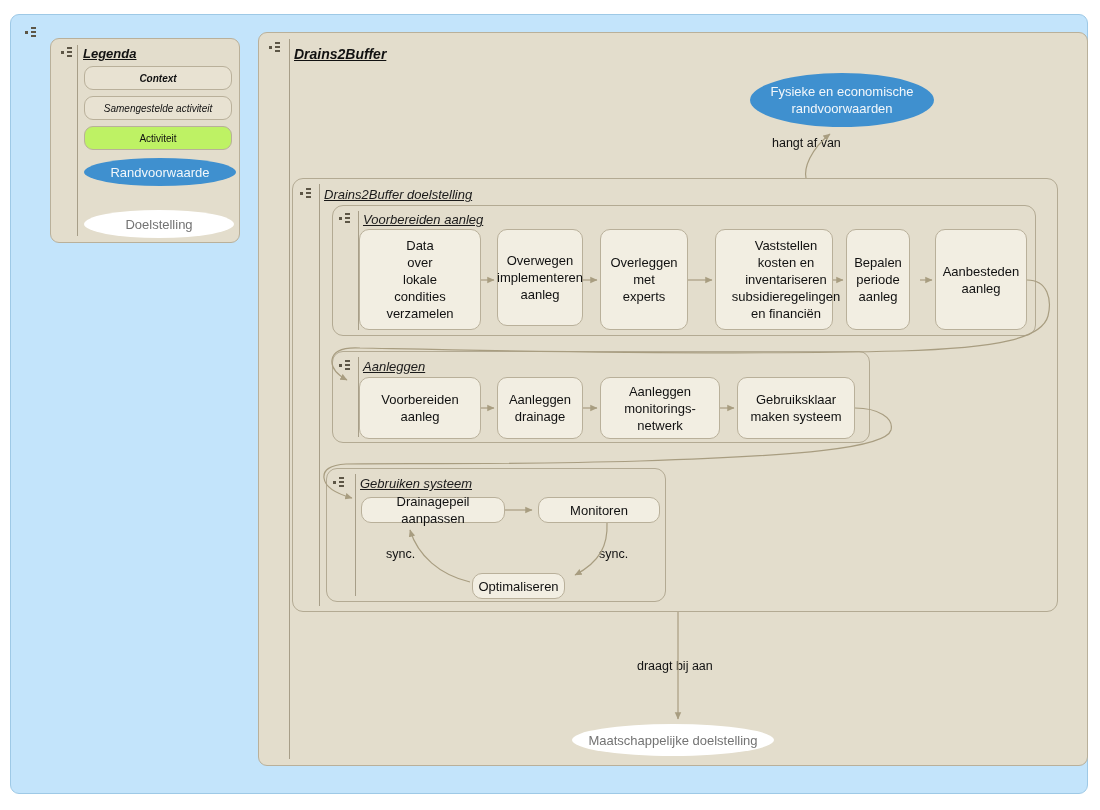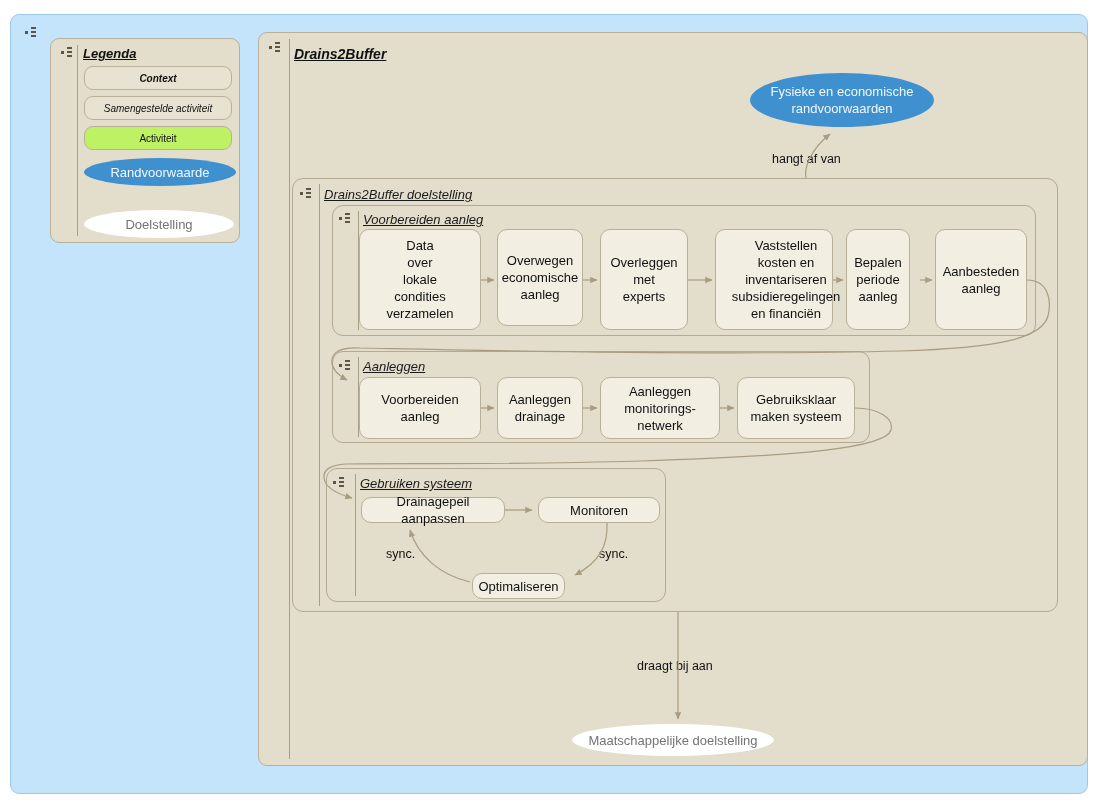--- a/index.html
+++ b/index.html
@@ -127,21 +127,21 @@
       <i class="b3"></i>
   </div>
   <div class="title ctx-title" style="left:294px;top:46px;font-size:14px;">Drains2Buffer</div>
 
   <div class="ell blue" style="left:750px;top:73px;width:184px;height:54px;">
     <span style="display:block">
       <span>Fysieke en economische</span><br>
       <span>randvoorwaarden</span>
     </span>
   </div>
-  <div class="edge-label" style="left:772px;top:152px;">hangt af van</div>
+  <div class="edge-label" style="left:772px;top:136px;">hangt af van</div>
 
   <div class="grp" style="left:292px;top:178px;width:766px;height:434px;">
     <div class="sep" style="left:26px;"></div>
   </div>
   <div class="pin" style="left:300px;top:188px;">
     <i class="dot"></i>
       <i class="b1"></i>
       <i class="b2"></i>
       <i class="b3"></i>
   </div>
@@ -164,21 +164,21 @@
       <span>over</span><br>
       <span>lokale</span><br>
       <span>condities</span><br>
       <span>verzamelen</span>
     </span>
   </div>
 
   <div class="act" style="left:497px;top:229px;width:86px;height:97px;">
     <span>
       <span>Overwegen</span><br>
-      <span>economische</span><br>
+      <span>implementeren</span><br>
       <span>aanleg</span>
     </span>
   </div>
 
   <div class="act" style="left:600px;top:229px;width:88px;height:101px;">
     <span>
       <span>Overleggen</span><br>
       <span>met</span><br>
       <span>experts</span>
     </span>

